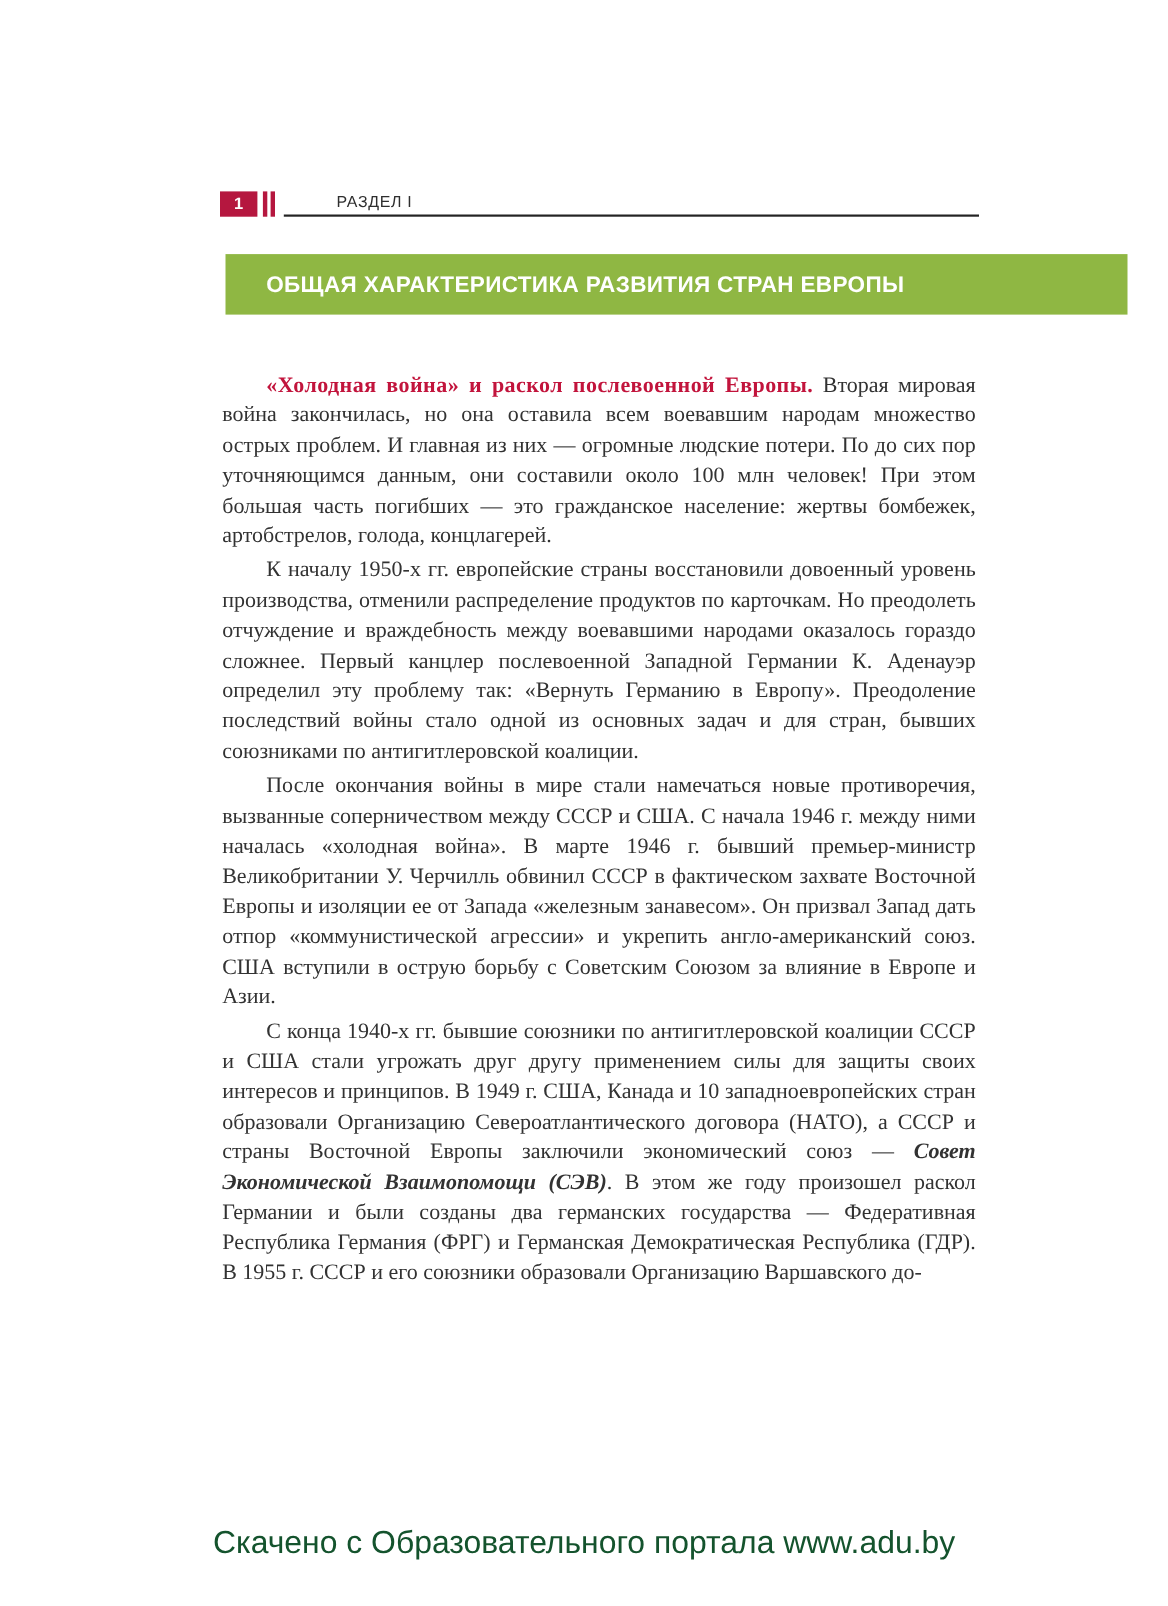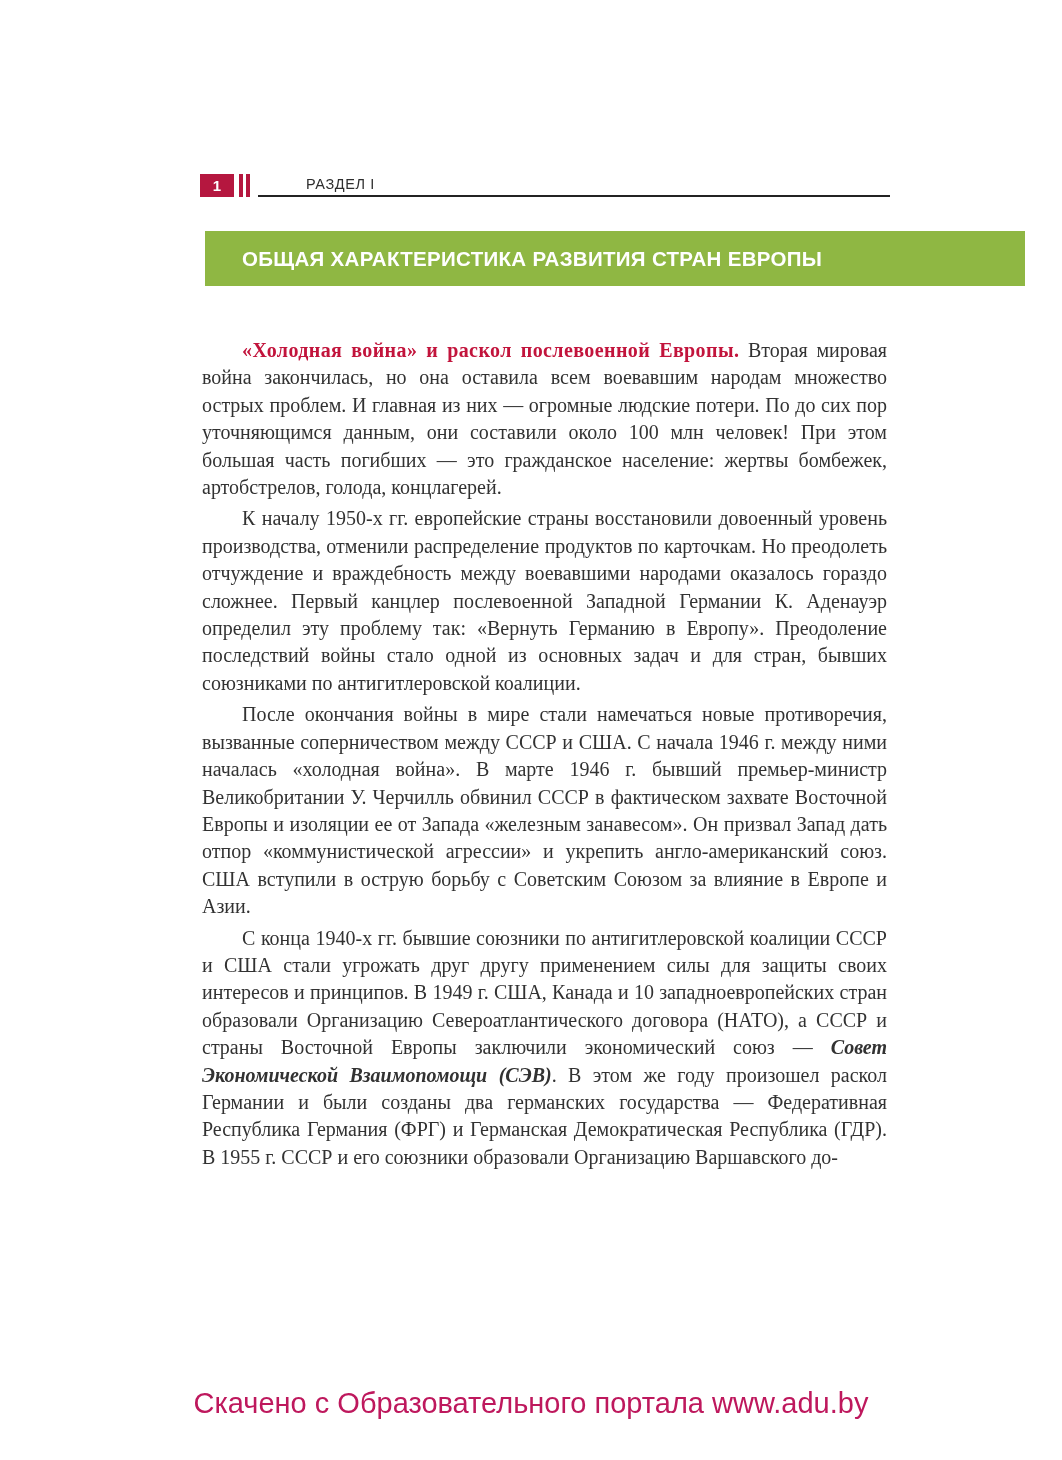--- a/index.html
+++ b/index.html
@@ -55,21 +55,21 @@
   .body-text p { margin: 4px; text-indent: 40px; }
   .run-lead { color: #c2143c; font-weight: bold; letter-spacing: 0.4px; }
   .run-bold { font-weight: normal; }
   .run-bolditalic { font-weight: bold; font-style: italic; }
 
   
   .footer {
     position: absolute; top: 1387px; left: 0; width: 100%;
     text-align: center;
     font-family: "Liberation Sans", sans-serif;
-    font-size: 29px; color: #be185d;
+    font-size: 29px; color: #14532d;
   }
 </style>
 </head>
 <body>
 
 <div class="page">
 
   <div class="header">
     <div class="page-badge">
       <span>1</span>

